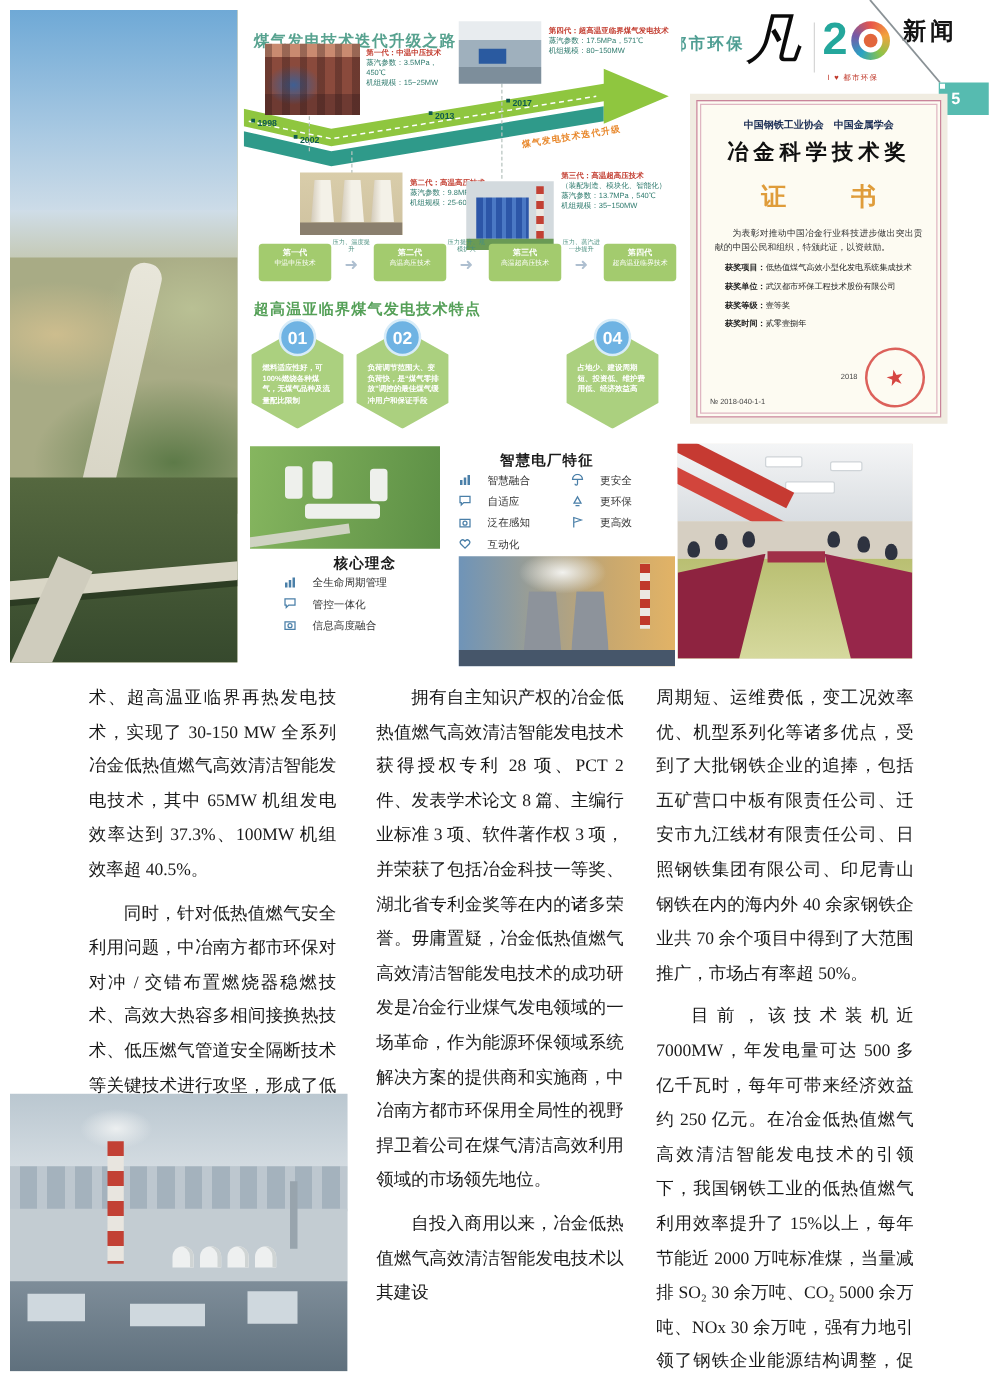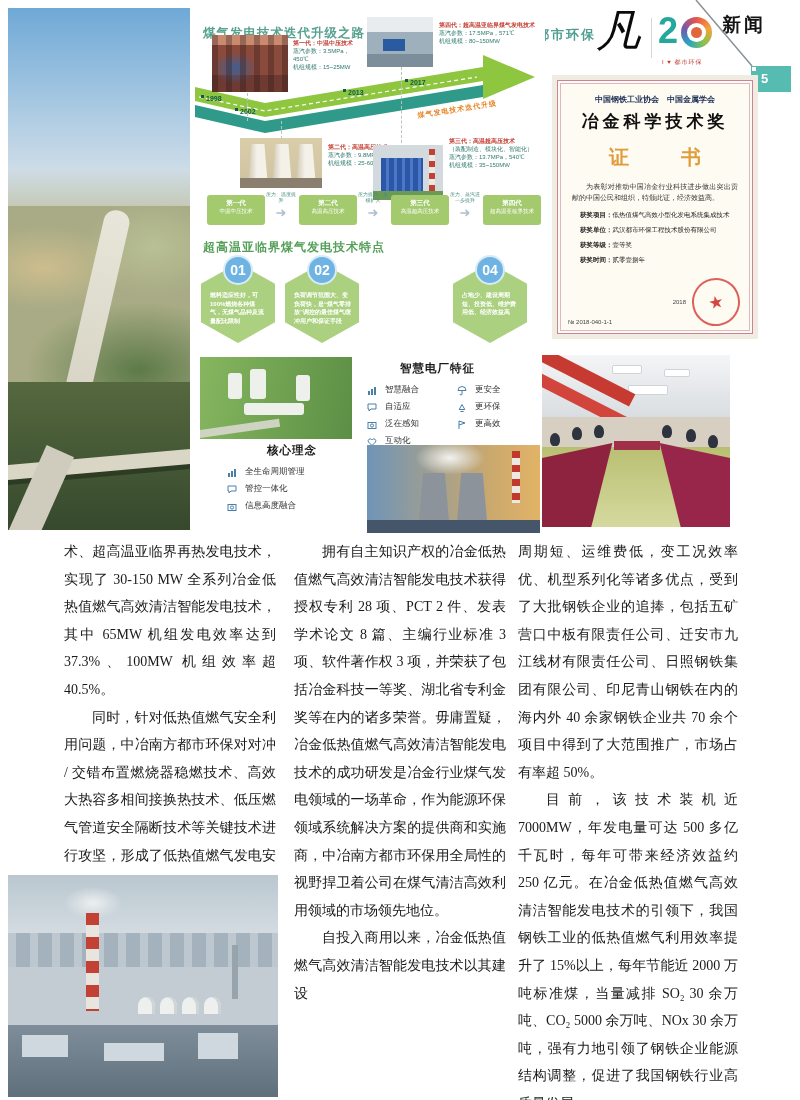--- a/index.html
+++ b/index.html
@@ -98,21 +98,21 @@
   #p-smart3d{left:5px;top:352px;width:152px;height:82px;
       background:linear-gradient(100deg,#86b65f,#5c8f45);}
   #p-smart3d .st{position:absolute;background:#eef0ec;border-radius:3px;}
   #p-smart3d .road{position:absolute;left:-10px;bottom:6px;width:90px;height:8px;background:#cfd3c2;
       transform:rotate(-8deg);}
   #smart-title{left:205px;top:356px;font-size:11.5px;font-weight:bold;color:#1a1a1a;letter-spacing:1px;}
   .slist{position:absolute;}
   #slist-left{left:172px;top:374px;}
   #slist-right{left:262px;top:374px;}
   #core-list{left:32px;top:456px;}
-  .sitem{display:flex;align-items:flex-end;height:17px;font-size:8.5px;color:#333;gap:8px;white-space:nowrap;}
+  .sitem{display:flex;align-items:flex-start;height:17px;font-size:8.5px;color:#333;gap:13px;white-space:nowrap;}
   .sitem svg{flex:0 0 auto;}
   #core-title{left:72px;top:438px;font-size:11.5px;font-weight:bold;color:#1a1a1a;letter-spacing:1px;}
   #p-sunset{left:172px;top:440px;width:173px;height:88px;
       background:linear-gradient(90deg,#6f94b8,#c9a86e 70%,#e2b366);}
   #p-sunset .ctw{position:absolute;bottom:12px;width:30px;height:48px;background:#8d939b;
       clip-path:polygon(14% 0,86% 0,100% 100%,0 100%);}
   #p-sunset .steam{position:absolute;left:48px;top:-4px;width:70px;height:34px;border-radius:50%;
       background:radial-gradient(closest-side,#f2f2ef,rgba(242,242,239,0));}
   #p-sunset .chim{position:absolute;right:20px;top:6px;width:8px;height:52px;
       background:repeating-linear-gradient(180deg,#c0392b 0 7px,#ece8e2 7px 14px);}
@@ -156,21 +156,21 @@
       clip-path:polygon(20% 0,100% 18%,100% 100%,44% 100%);}
   #meeting .m-head{position:absolute;left:72px;top:86px;width:46px;height:9px;background:#a03048;}
   #meeting .m-p{position:absolute;width:10px;height:13px;border-radius:50% 50% 40% 40%;background:#2e3340;}
 
   
   .col{position:absolute;top:538px;width:212px;font-family:"Liberation Serif",serif;font-size:14px;
       line-height:27.6px;color:#1a1a1a;text-align:justify;}
   #col1{left:64px;}
   #col2{left:294px;}
   #col3{left:518px;width:220px;}
-  .col p{margin:0;}
+  .col p{margin:7px;}
   .ind{text-indent:2em;}
 
   
   #industry{left:8px;top:875px;width:270px;height:222px;overflow:hidden;background:#cdd6dc;}
   #industry .i-sky{position:absolute;left:0;right:0;top:0;height:72px;
       background:linear-gradient(#bac7d0,#d9e0e5);}
   #industry .i-skyline{position:absolute;left:0;right:0;top:58px;height:36px;background:#a4b2bd;
       -webkit-mask:none;background-image:repeating-linear-gradient(90deg,rgba(255,255,255,.28) 0 8px,rgba(0,0,0,0) 8px 22px);background-color:#a4b2bd;}
   #industry .i-mid{position:absolute;left:0;right:0;top:92px;height:60px;background:#c3ccd2;}
   #industry .i-tank{position:absolute;top:122px;width:17px;height:17px;border-radius:50% 50% 0 0;
@@ -421,21 +421,21 @@
       <div class="chim"></div>
       <div class="fg"></div>
     </div>
   </div>
 
   <div class="abs" id="cert">
     <div class="cin">
       <div class="c-orgs">中国钢铁工业协会　中国金属学会</div>
       <div class="c-award">冶金科学技术奖</div>
       <div class="c-cert">证　书</div>
-      <div class="c-body">为表彰对推动中国冶金行业科技进步做出突出贡献的中国公民和组织，特颁此证，经济效益高。</div>
+      <div class="c-body">为表彰对推动中国冶金行业科技进步做出突出贡献的中国公民和组织，特颁此证，以资鼓励。</div>
       <div class="c-fields">
         <div class="c-field">
           <span class="c-label">获奖项目：</span>
           <span class="c-value">低热值煤气高效小型化发电系统集成技术</span>
         </div>
         <div class="c-field">
           <span class="c-label">获奖单位：</span>
           <span class="c-value">武汉都市环保工程技术股份有限公司</span>
         </div>
         <div class="c-field">

